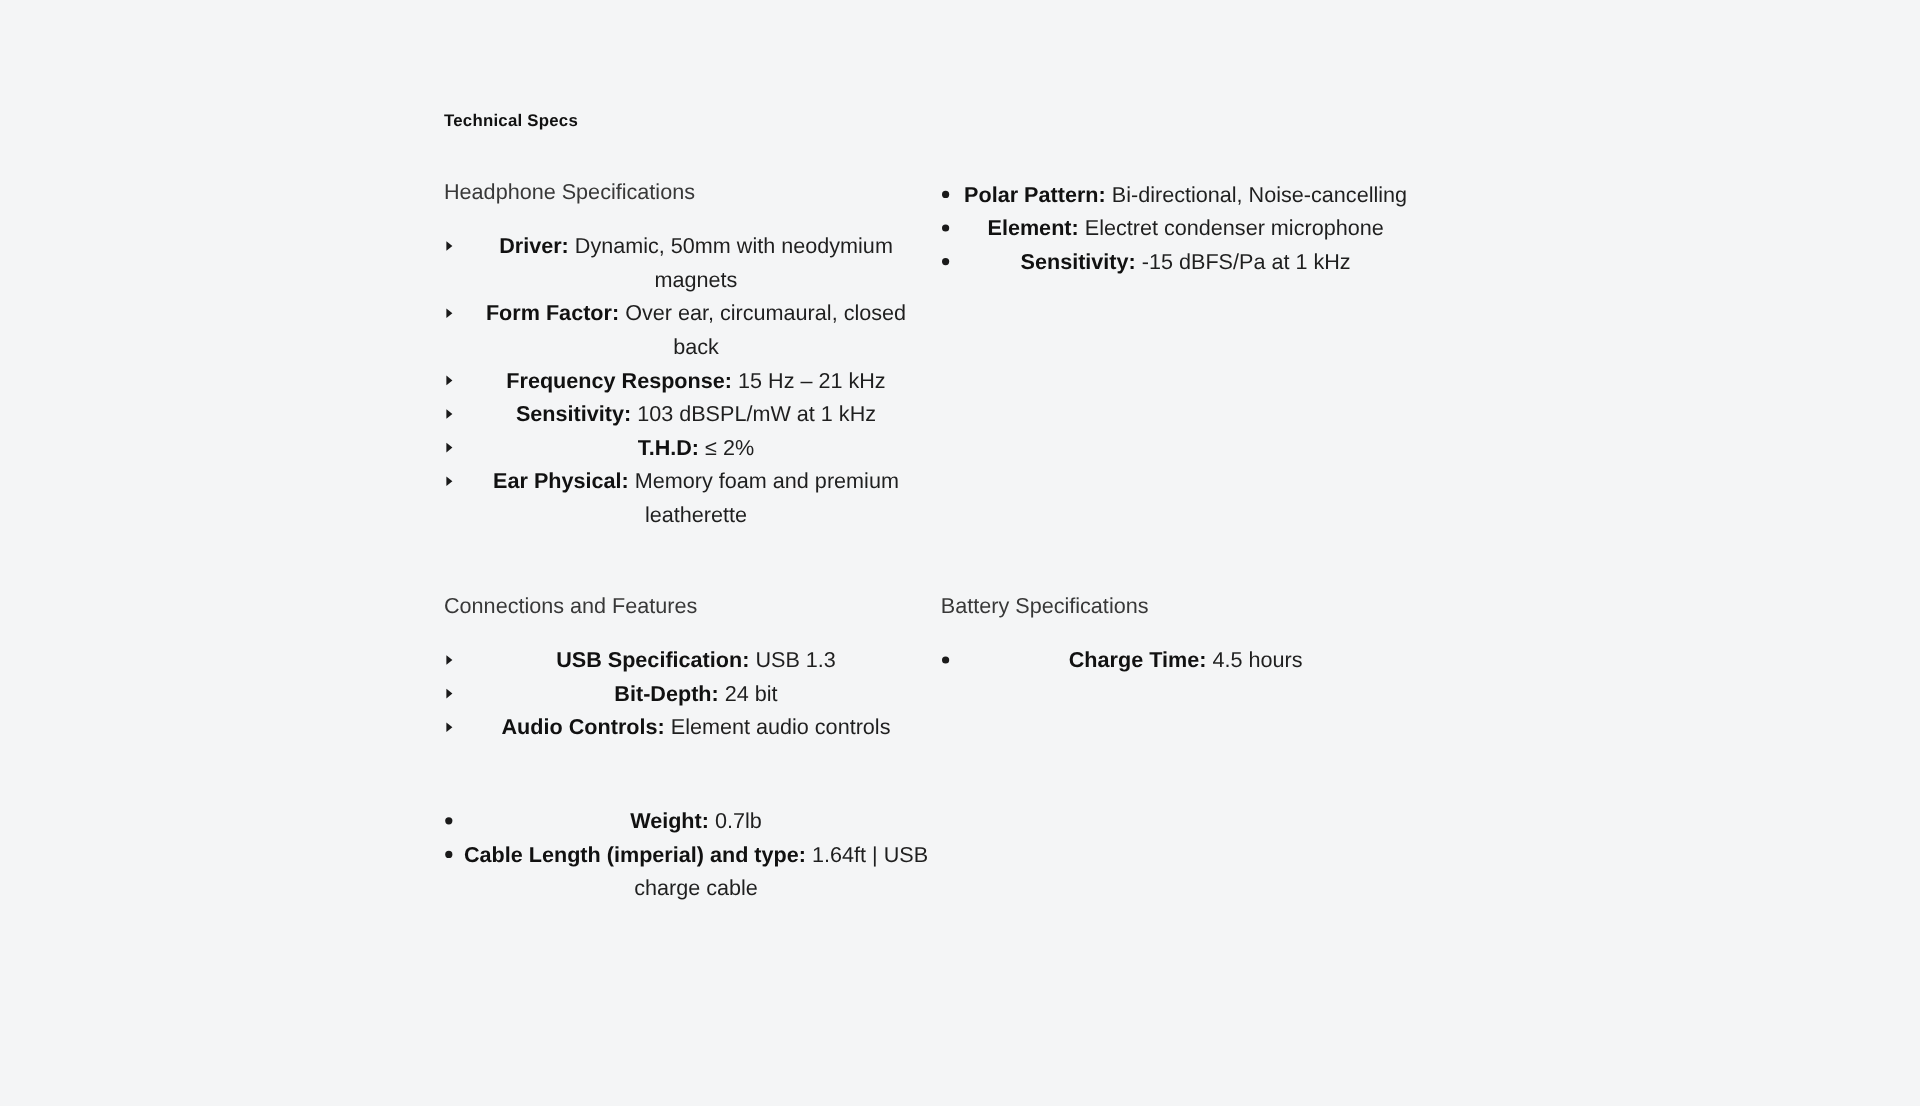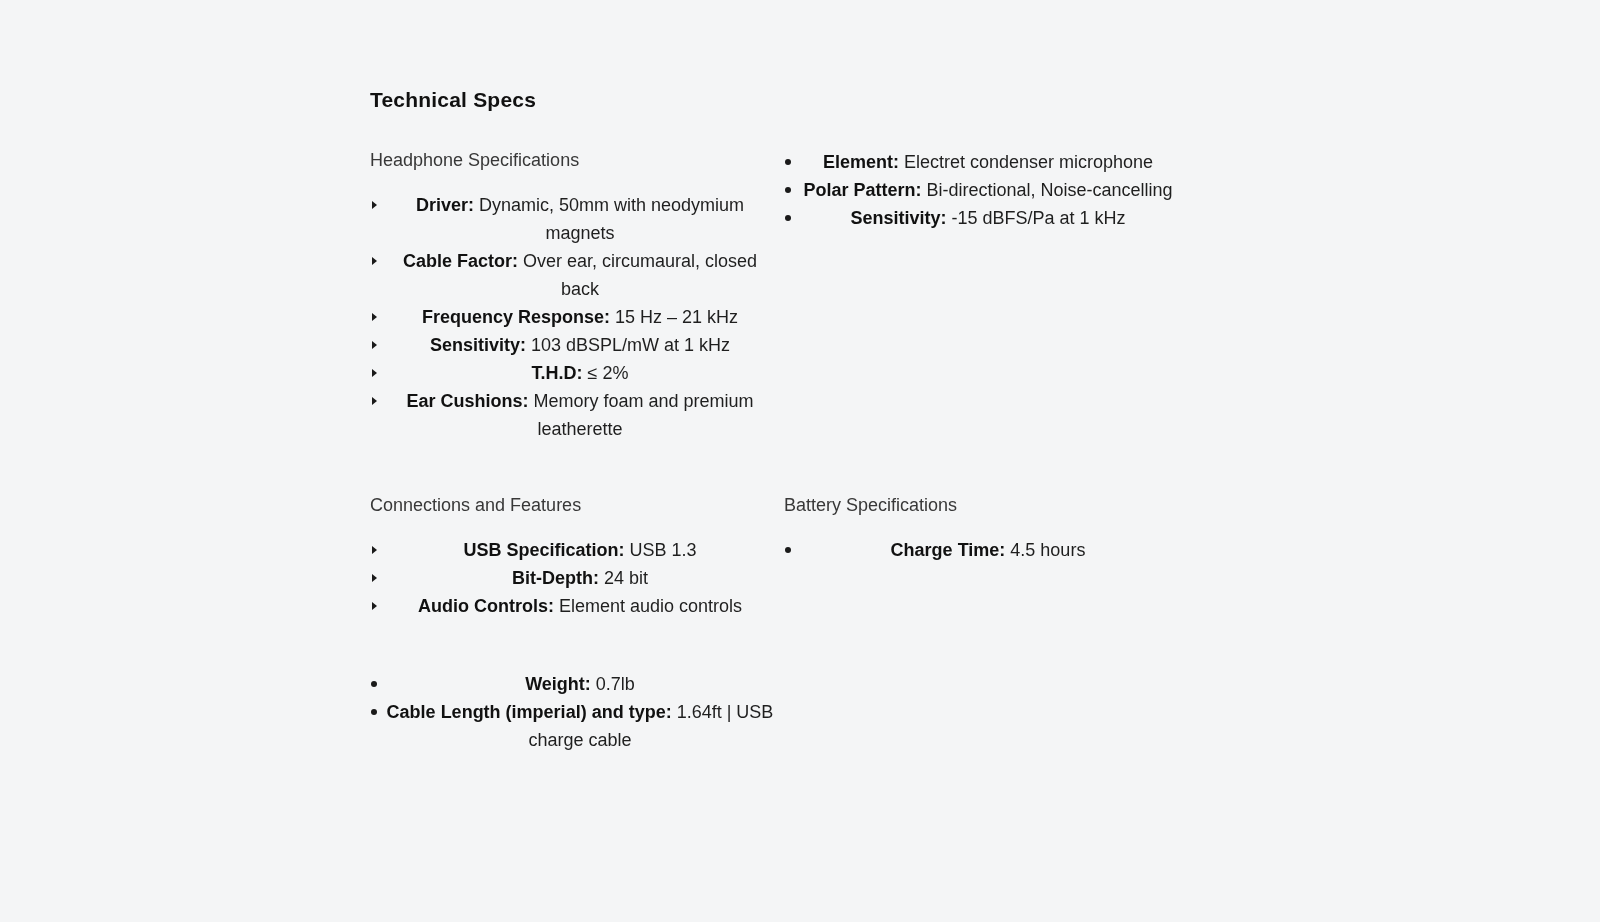--- a/index.html
+++ b/index.html
@@ -20,21 +20,21 @@
     width: 1600px;
     height: 922px;
     overflow: hidden;
     font-family: "Liberation Sans", sans-serif;
     -webkit-font-smoothing: antialiased;
   }
   .content {
     padding: 90px 0 0 370px;
   }
   .page-title {
-    font-size: 21px;
+    font-size: 14px;
     font-weight: 700;
     line-height: 20px;
     letter-spacing: 0.2px;
     color: var(--title-color);
     margin: 0 0 38px 0;
   }
   .grid {
     display: grid;
     grid-template-columns: 414px 414px;
   }
@@ -94,38 +94,38 @@
 <body>
 
 <div class="content">
   <h2 class="page-title">Technical Specs</h2>
   <div class="grid" id="sections-grid">
   <section class="spec-section">
     <h3 class="section-heading">Headphone Specifications</h3>
     <ul class="spec-list triangle">
   <li class="spec-item"><strong class="spec-label">Driver:</strong> <span class="spec-value">Dynamic, 50mm with neodymium magnets</span></li>
 
-  <li class="spec-item"><strong class="spec-label">Cable Factor:</strong> <span class="spec-value">Over ear, circumaural, closed back</span></li>
+  <li class="spec-item"><strong class="spec-label">Form Factor:</strong> <span class="spec-value">Over ear, circumaural, closed back</span></li>
 
   <li class="spec-item"><strong class="spec-label">Frequency Response:</strong> <span class="spec-value">15 Hz – 21 kHz</span></li>
 
   <li class="spec-item"><strong class="spec-label">Sensitivity:</strong> <span class="spec-value">103 dBSPL/mW at 1 kHz</span></li>
 
   <li class="spec-item"><strong class="spec-label">T.H.D:</strong> <span class="spec-value">≤ 2%</span></li>
 
 
-  <li class="spec-item"><strong class="spec-label">Ear Cushions:</strong> <span class="spec-value">Memory foam and premium leatherette</span></li>
+  <li class="spec-item"><strong class="spec-label">Ear Physical:</strong> <span class="spec-value">Memory foam and premium leatherette</span></li>
 </ul>
   </section>
 
   <section class="spec-section">
     <ul class="spec-list disc">
+  <li class="spec-item"><strong class="spec-label">Polar Pattern:</strong> <span class="spec-value">Bi-directional, Noise-cancelling</span></li>
+
   <li class="spec-item"><strong class="spec-label">Element:</strong> <span class="spec-value">Electret condenser microphone</span></li>
-
-  <li class="spec-item"><strong class="spec-label">Polar Pattern:</strong> <span class="spec-value">Bi-directional, Noise-cancelling</span></li>
 
   <li class="spec-item"><strong class="spec-label">Sensitivity:</strong> <span class="spec-value">-15 dBFS/Pa at 1 kHz</span></li>
 </ul>
   </section>
 
   <section class="spec-section">
     <h3 class="section-heading">Connections and Features</h3>
     <ul class="spec-list triangle">
   <li class="spec-item"><strong class="spec-label">USB Specification:</strong> <span class="spec-value">USB 1.3</span></li>
 

